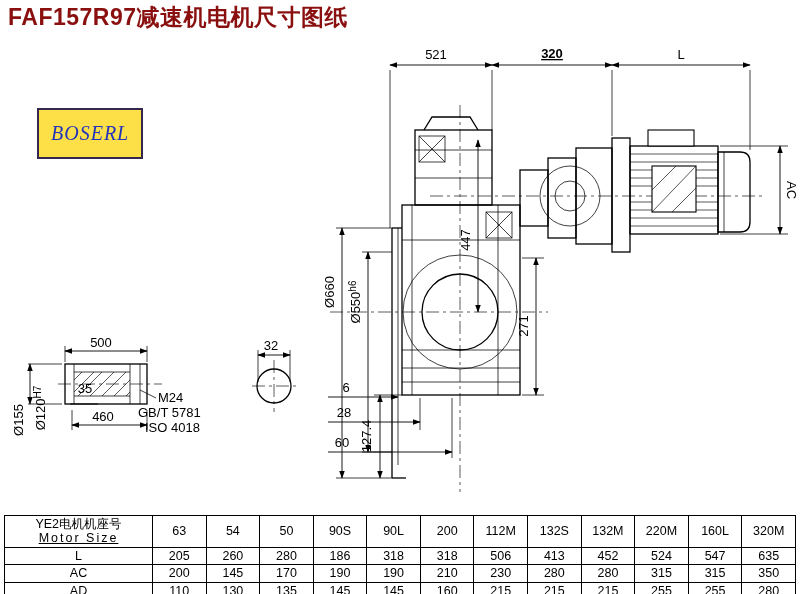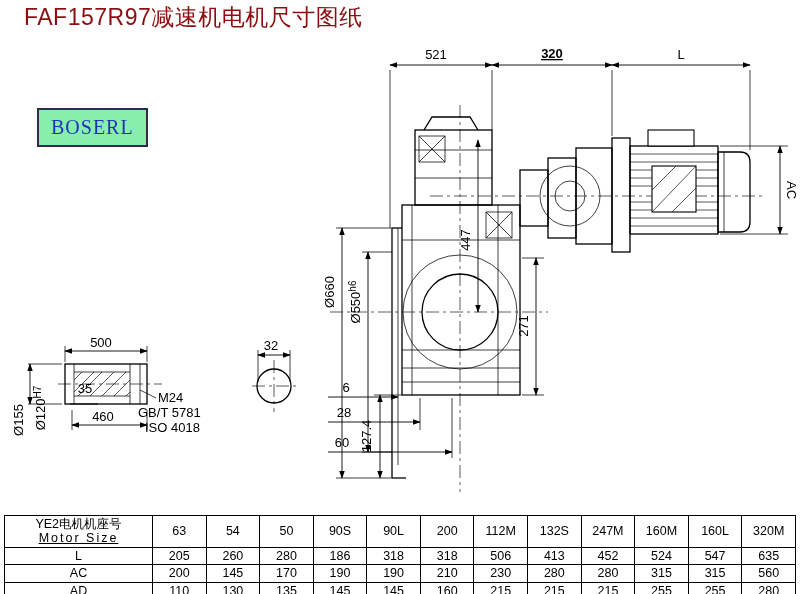--- a/index.html
+++ b/index.html
@@ -1,18 +1,18 @@
 <!DOCTYPE html>
 <html><head>
 <meta charset="utf-8">
 <style>
   html,body{margin:0;padding:0;background:#ffffff;}
   body{width:800px;height:594px;position:relative;font-family:"Liberation Sans","DejaVu Sans",sans-serif;overflow:hidden;}
-  .page-title{position:absolute;left:24px;top:2px;font-size:23px;font-weight:400;color:#8a0f0f;letter-spacing:0.5px;}
-  .logo-box{position:absolute;left:37px;top:108px;border:2px solid #35284f;padding:6px 12px;background:#86efac;}
+  .page-title{position:absolute;left:8px;top:2px;font-size:23px;font-weight:700;color:#8a0f0f;letter-spacing:0.5px;}
+  .logo-box{position:absolute;left:37px;top:108px;border:2px solid #35284f;padding:12px 12px;background:#fde047;font-style:italic;}
   .logo-text{font-family:"Liberation Serif","DejaVu Serif",serif;font-size:20px;color:#2233bb;letter-spacing:1px;}
   svg{position:absolute;left:0;top:0;}
   svg text{font-family:"Liberation Sans","DejaVu Sans",sans-serif;font-size:13px;fill:#000;}
   .o{stroke:#000;stroke-width:1.3;fill:none;}
   .t{stroke:#000;stroke-width:0.75;fill:none;}
   .d{stroke:#000;stroke-width:0.9;fill:none;}
   .c{stroke:#333;stroke-width:0.8;fill:none;stroke-dasharray:13 4 3 4;}
   .h{stroke:#000;stroke-width:0.65;fill:none;}
   .wfill{fill:#fff;stroke:#000;stroke-width:1.1;}
   .table-wrap{position:absolute;left:4px;top:515px;width:792px;}
@@ -221,22 +221,22 @@
             <div class="hdr-en">Motor Size</div>
           </th>
           <th>63</th>
           <th>54</th>
           <th>50</th>
           <th>90S</th>
           <th>90L</th>
           <th>200</th>
           <th>112M</th>
           <th>132S</th>
-          <th>247M</th>
-          <th>160M</th>
+          <th>132M</th>
+          <th>220M</th>
           <th>160L</th>
           <th>320M</th>
         </tr>
         <tr>
           <td>L</td>
           <td>205</td>
           <td>260</td>
           <td>280</td>
           <td>186</td>
           <td>318</td>
@@ -254,21 +254,21 @@
           <td>145</td>
           <td>170</td>
           <td>190</td>
           <td>190</td>
           <td>210</td>
           <td>230</td>
           <td>280</td>
           <td>280</td>
           <td>315</td>
           <td>315</td>
-          <td>560</td>
+          <td>350</td>
         </tr>
         <tr>
           <td>AD</td>
           <td>110</td>
           <td>130</td>
           <td>135</td>
           <td>145</td>
           <td>145</td>
           <td>160</td>
           <td>215</td>

